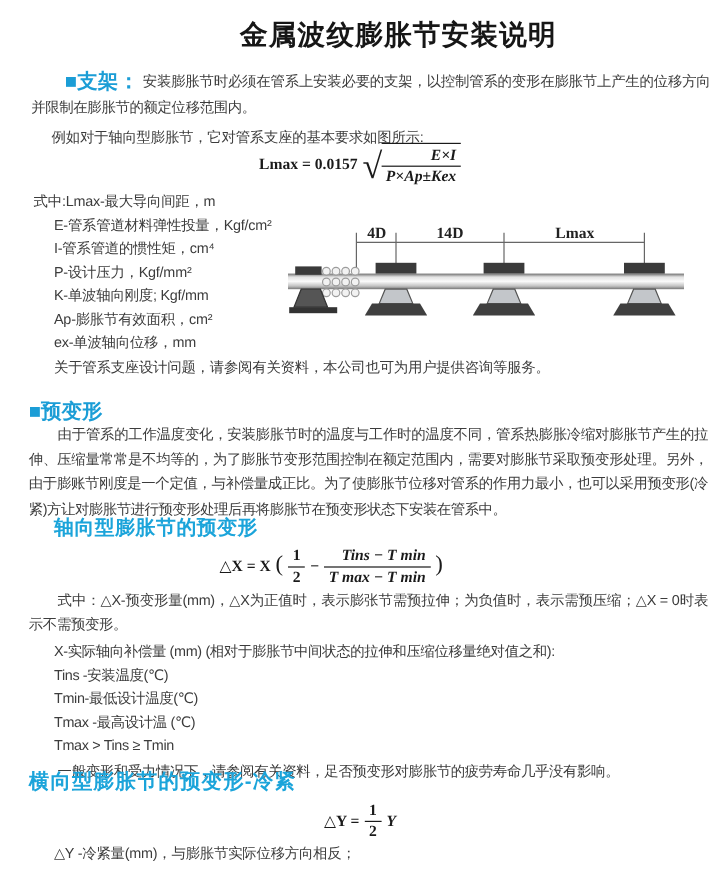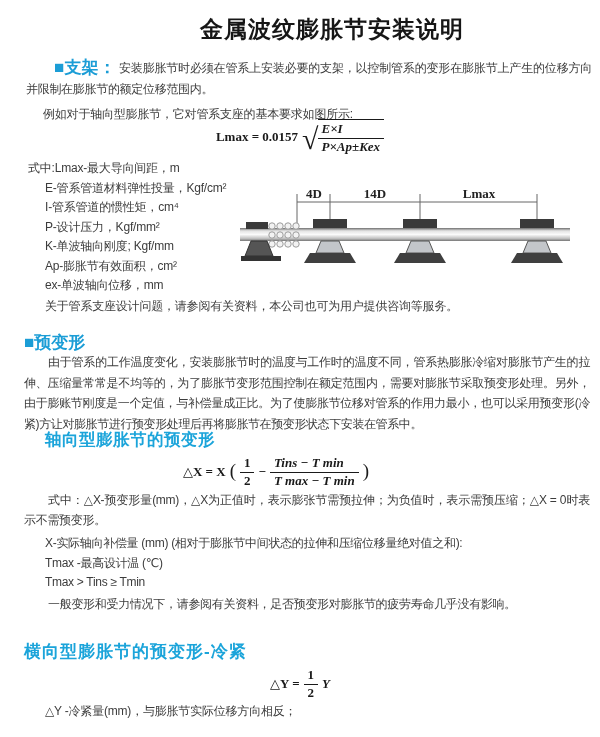--- a/index.html
+++ b/index.html
@@ -21,21 +21,21 @@
     color:#1b9dd6;font-weight:bold;font-size:17px;letter-spacing:0;
     vertical-align:-1px;
   }
   #sec1 .example{margin:4px 0 0 0;text-indent:17px;letter-spacing:-0.2px;}
   
   .formula{
     font-family:"Liberation Serif","DejaVu Serif",serif;
     font-weight:bold;color:#1a1a1a;font-size:13px;
     display:inline-flex;align-items:center;gap:4px;white-space:nowrap;
   }
-  .frac{display:inline-block;text-align:left;vertical-align:middle;line-height:1.15;}
+  .frac{display:inline-block;text-align:right;vertical-align:middle;line-height:1.15;}
   .frac .num{display:block;border-bottom:1px solid #1a1a1a;padding:0 4px 1px 4px;}
   .frac .den{display:block;padding:1px 4px 0 4px;}
   .ital{font-style:italic;}
   .sqrt-sym{font-size:30px;font-weight:normal;line-height:0.8;transform:translateY(2px);}
   .radicand{display:inline-block;border-top:1.7px solid #1a1a1a;padding-top:2px;margin-left:-5px;}
   .bigparen{font-size:19px;font-weight:normal;transform:translateY(-1px);}
   #formula1{top:119px;left:0;width:600px;text-align:center;}
   #formula2{top:456px;left:0;width:552px;text-align:center;}
   #formula3{top:668px;left:0;width:600px;text-align:center;}
   
@@ -170,20 +170,22 @@
         <span class="num">Tins − T min</span>
         <span class="den">T max − T min</span>
       </span>
     <span class="bigparen">)</span>
   </span>
 </div>
 
 <div id="axialbody" class="abs">
   <p class="explain">式中：△X-预变形量(mm)，△X为正值时，表示膨张节需预拉伸；为负值时，表示需预压缩；△X = 0时表示不需预变形。</p>
   <div class="item">X-实际轴向补偿量 (mm) (相对于膨胀节中间状态的拉伸和压缩位移量绝对值之和):</div>
+  <div class="item">Tins -安装温度(℃)</div>
+  <div class="item">Tmin-最低设计温度(℃)</div>
   <div class="item">Tmax -最高设计温 (℃)</div>
   <div class="item">Tmax &gt; Tins ≥ Tmin</div>
   <div class="note">一般变形和受力情况下，请参阅有关资料，足否预变形对膨胀节的疲劳寿命几乎没有影响。</div>
 </div>
 
 <div id="lateralh" class="abs">横向型膨胀节的预变形-冷紧</div>
 
 <div id="formula3" class="abs">
   <span class="formula">
     <span>△Y =</span>

